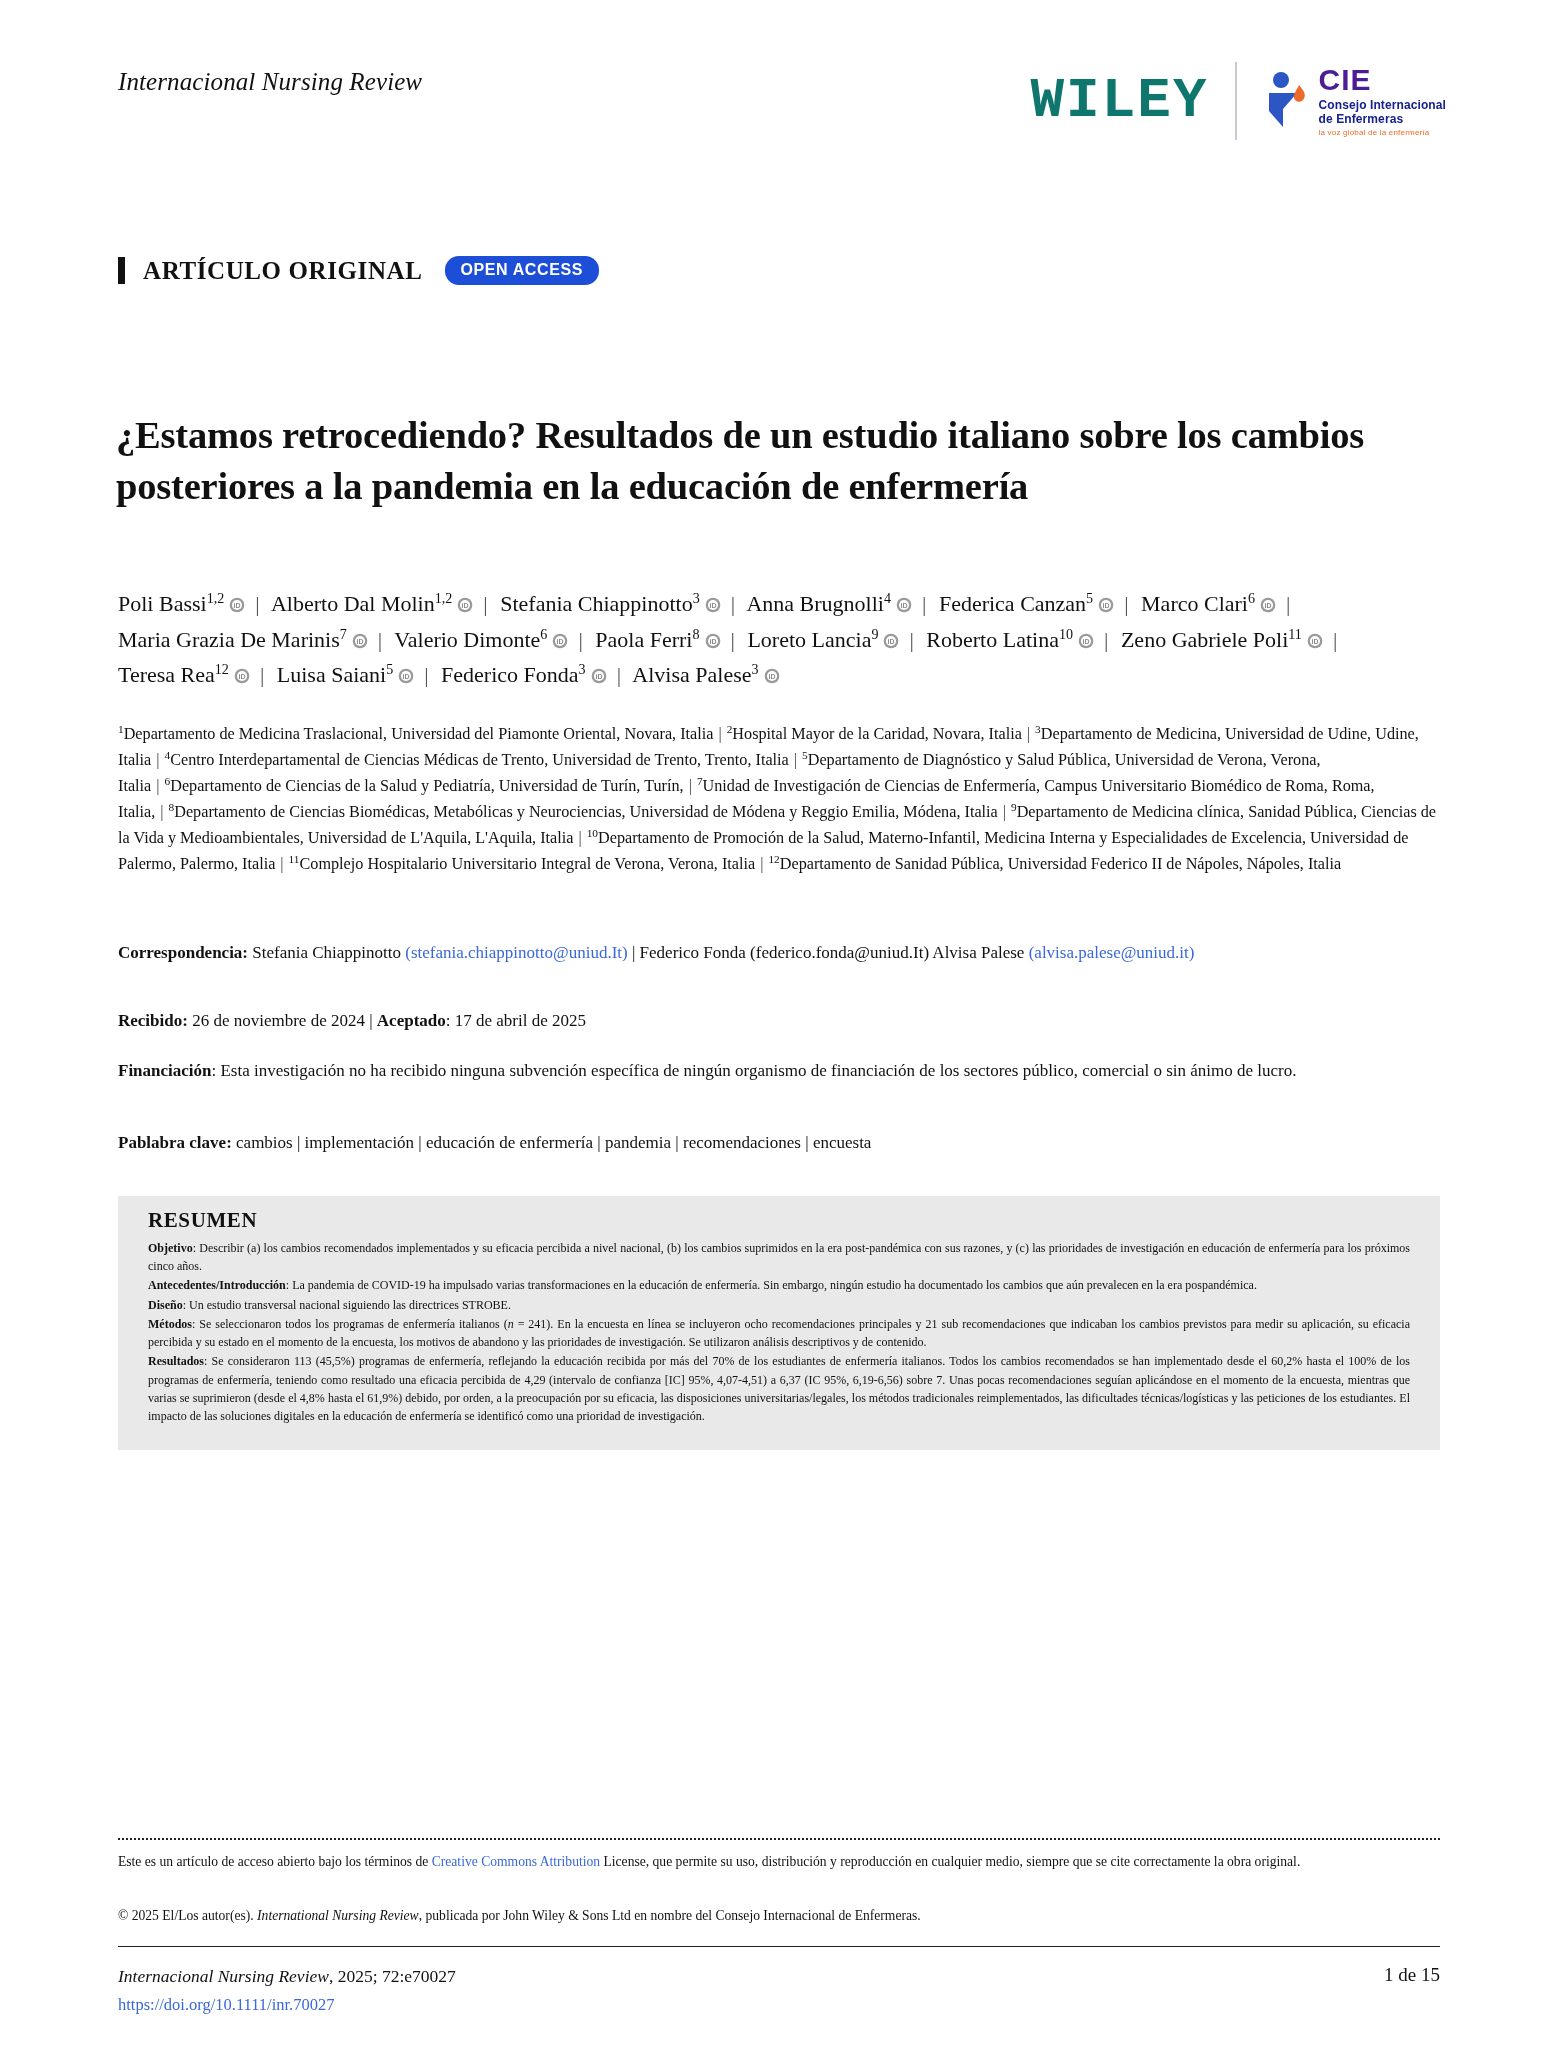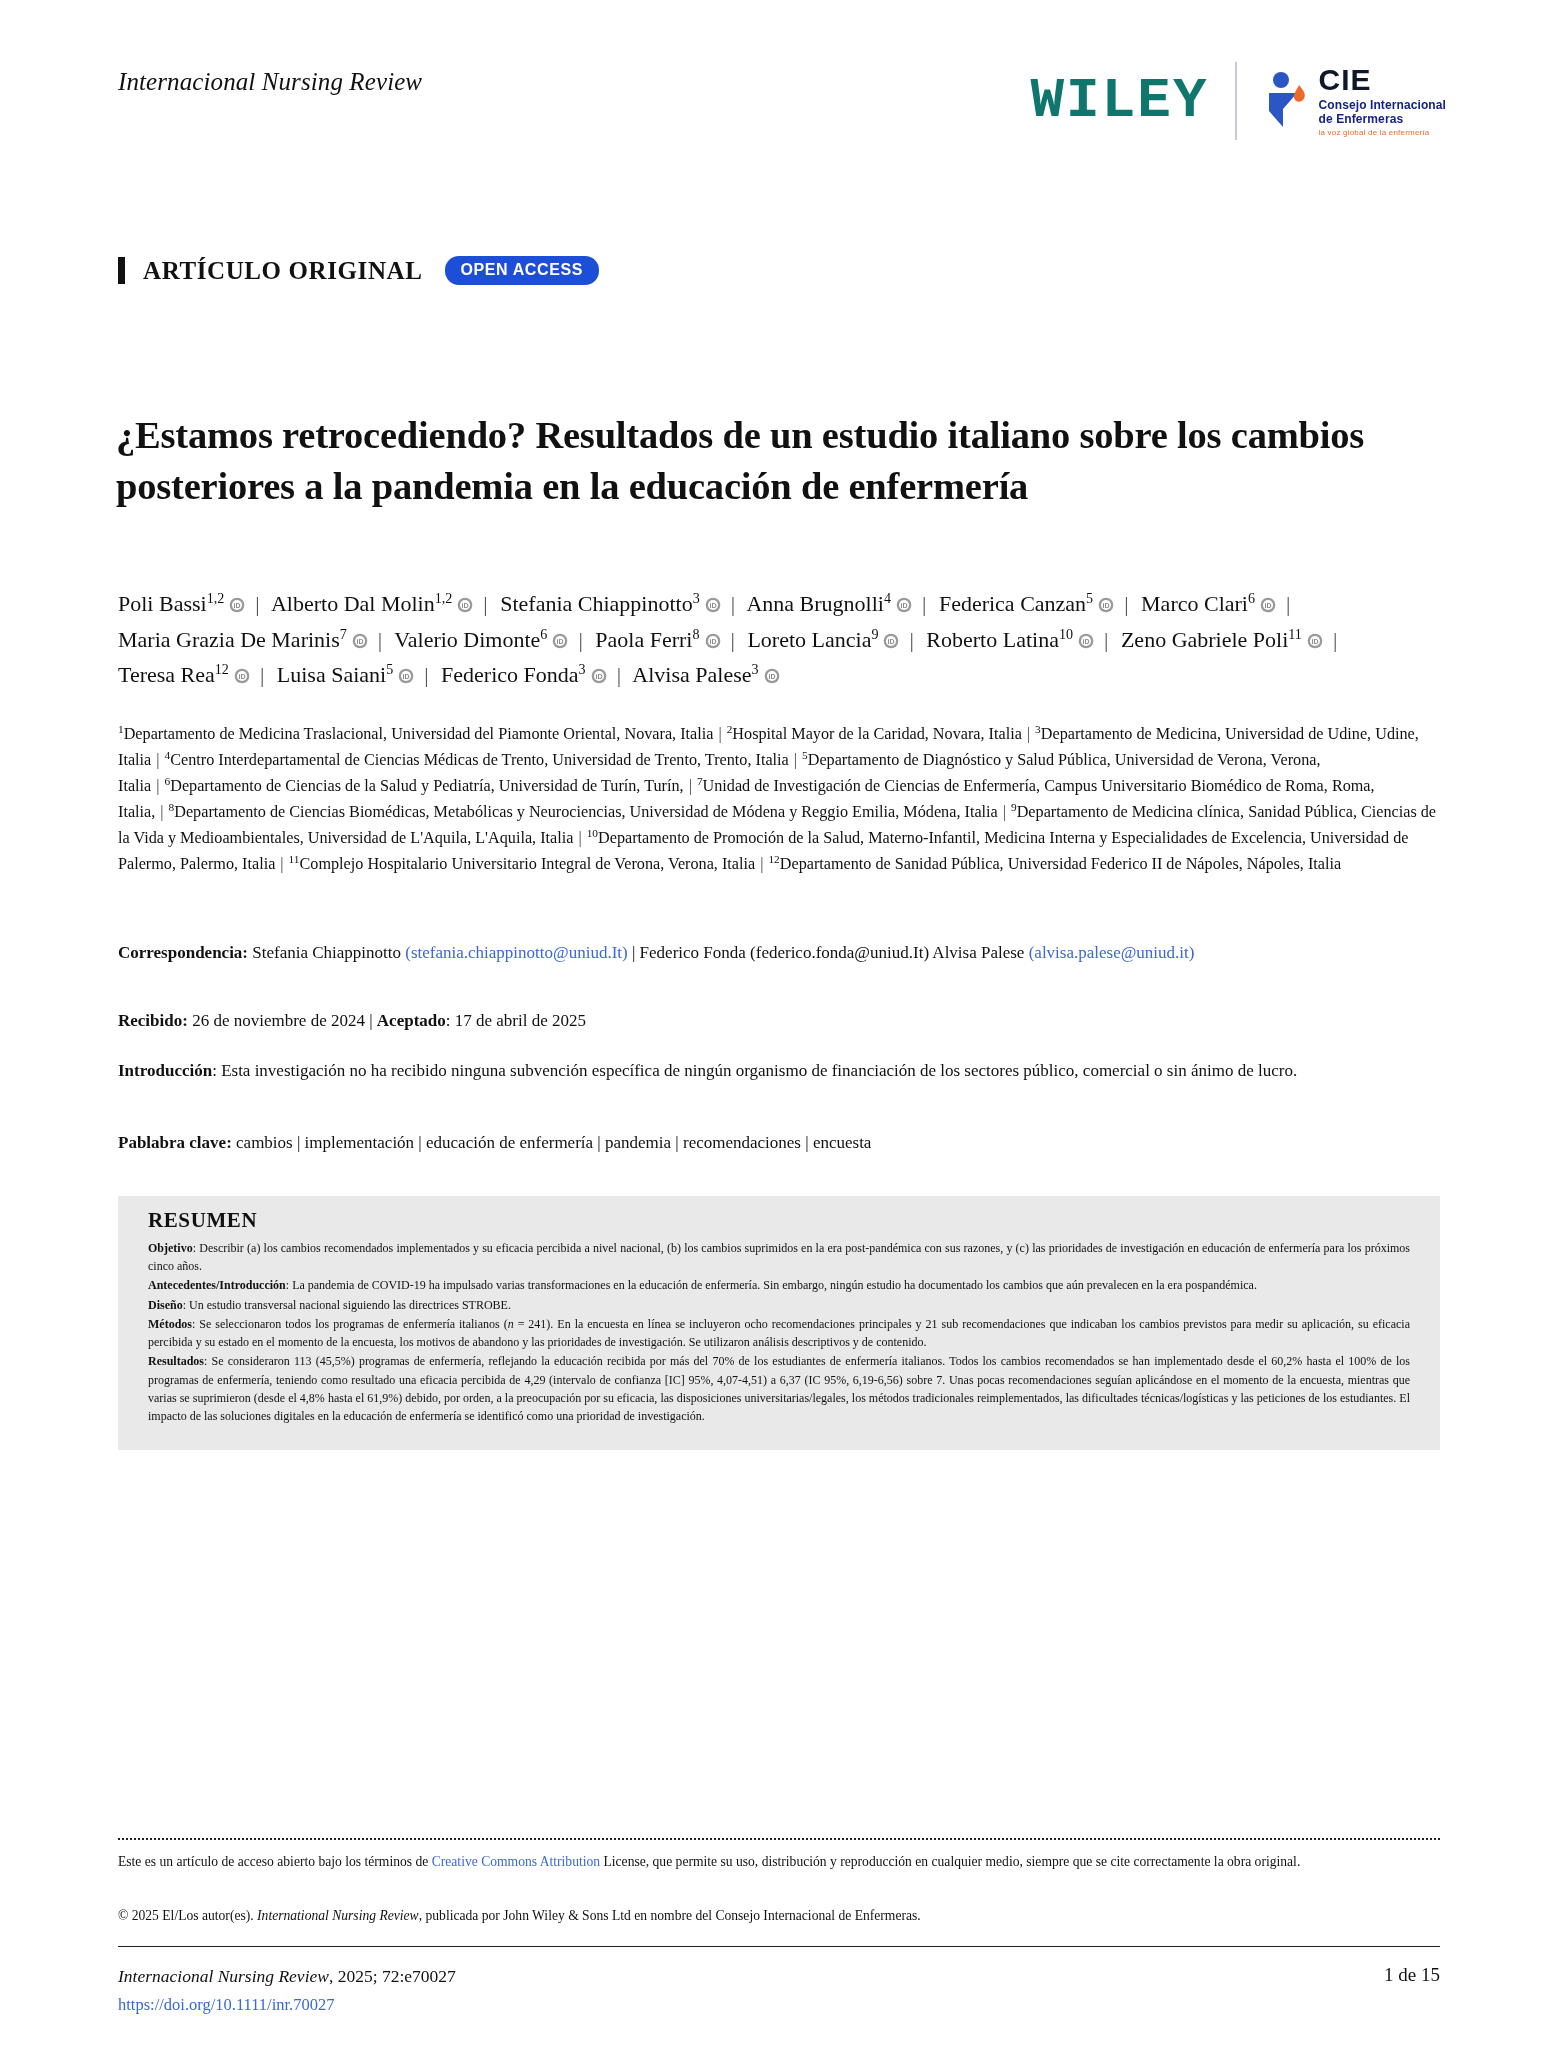--- a/index.html
+++ b/index.html
@@ -71,21 +71,21 @@
     width: 46px;
     height: 60px;
   }
   .cie-text {
     line-height: 1;
   }
   .cie-abbr {
     font-family: "Liberation Sans", sans-serif;
     font-weight: bold;
     font-size: 30px;
-    color: #0f172a;
+    color: #4c1d95;
     letter-spacing: 1px;
   }
   .cie-full {
     font-family: "Liberation Sans", sans-serif;
     font-weight: bold;
     font-size: 12px;
     color: #15218e;
     line-height: 1.18;
     margin-top: 3px;
     letter-spacing: 0.1px;
@@ -400,21 +400,21 @@
   </div>
 
   <div class="meta meta-dates">
     <b>Recibido:</b>
     <span>26 de noviembre de 2024</span>
     <span>|</span>
     <b>Aceptado</b><span>: 17 de abril de 2025</span>
   </div>
 
   <div class="meta meta-funding">
-    <b>Introducción</b><span>: Esta investigación no ha recibido ninguna subvención específica de ningún organismo de financiación de los sectores público, comercial o sin ánimo de lucro.</span>
+    <b>Financiación</b><span>: Esta investigación no ha recibido ninguna subvención específica de ningún organismo de financiación de los sectores público, comercial o sin ánimo de lucro.</span>
   </div>
 
   <div class="meta meta-keywords">
     <b>Pablabra clave:</b>
     <span>cambios | implementación | educación de enfermería | pandemia | recomendaciones | encuesta</span>
   </div>
 
   <section class="abstract-box">
     <div class="abstract-heading">RESUMEN</div>
     <div>

